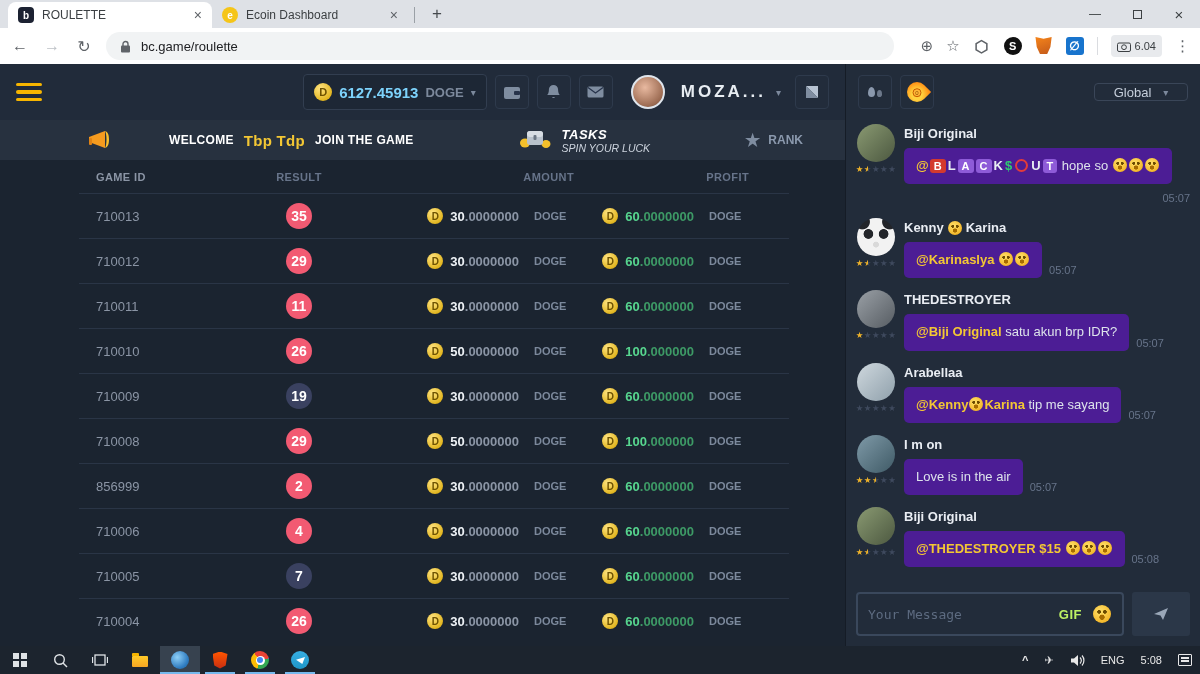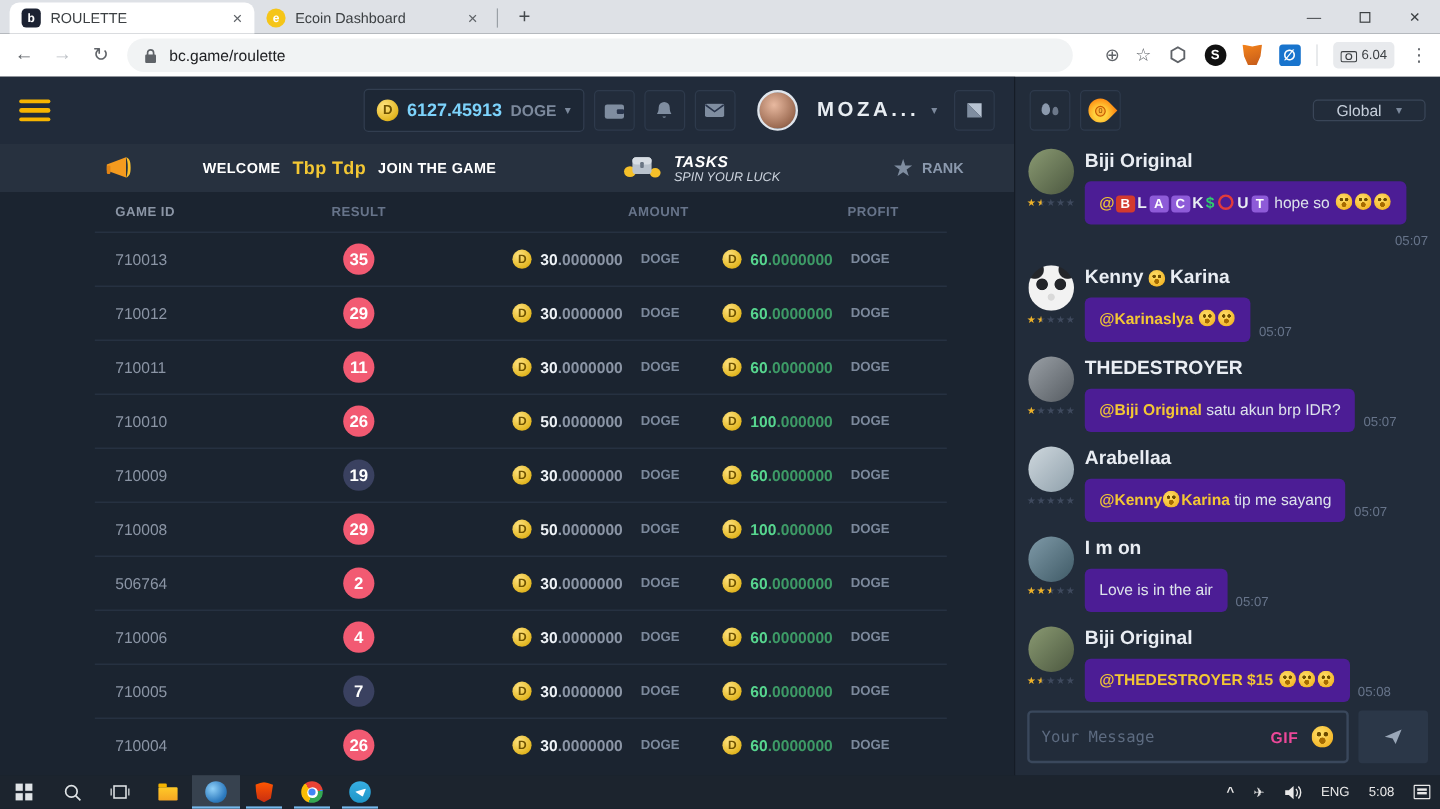--- a/index.html
+++ b/index.html
@@ -113,21 +113,21 @@
     radial-gradient(circle at 70% 42%, #23252a 13%, transparent 15%),
     radial-gradient(circle at 14% 10%, #23252a 15%, transparent 17%),
     radial-gradient(circle at 86% 10%, #23252a 15%, transparent 17%),
     radial-gradient(circle at 50% 70%, #d9d9d9 8%, transparent 10%),
     #f2f2f2; }
   .stars { margin-top:3px; font-size:8.5px; line-height:1; letter-spacing:.5px; white-space:nowrap; }
   .star-full { color:#efb32a; }
   .star-half { background:linear-gradient(90deg,#efb32a 55%,#3f4a5e 55%); -webkit-background-clip:text; background-clip:text; color:transparent; }
   .star-dim { color:#3f4a5e; }
   .mbody { flex:1; margin-left:6px; }
-  .mname { font-size:16px; font-weight:bold; color:#e9edf3; margin:2px 0 7px; display:flex; align-items:center; gap:3px; }
+  .mname { font-size:13px; font-weight:bold; color:#e9edf3; margin:2px 0 7px; display:flex; align-items:center; gap:3px; }
   .brow { display:flex; align-items:flex-end; flex-wrap:wrap; gap:7px; }
   .bubble { display:inline-block; background:#4c1d95; border-radius:5px; padding:9px 12px; font-size:13px; color:#dde3eb; line-height:1.4; }
   .mtime { font-size:11px; color:#67748a; padding-bottom:2px; }
   .brow.wide .mtime { width:100%; text-align:right; margin-top:1px; }
   .mention { color:#f3c734; font-weight:bold; }
   .lt-plain { color:#e8edf2; font-weight:bold; margin:0 1px; }
   .lt-boxred, .lt-boxpurple { color:#fff; font-weight:bold; font-size:11px; padding:1px 4px; border-radius:3px; margin:0 1px; }
   .lt-boxred { background:#d33a2e; }
   .lt-boxpurple { background:#8e5bd8; }
   .lt-green { color:#2ecc71; font-weight:bold; margin:0 1px; }
@@ -135,21 +135,21 @@
   .emj { display:inline-block; width:14px; height:14px; border-radius:50%; vertical-align:-2px; margin:0 1px;
     background:
       radial-gradient(circle at 34% 38%, #6b4a00 10%, transparent 13%),
       radial-gradient(circle at 66% 38%, #6b4a00 10%, transparent 13%),
       radial-gradient(circle at 50% 68%, #a66b00 16%, transparent 19%),
       radial-gradient(circle at 40% 35%, #ffe06a, #f2b01e 85%); }
 
   .chat-input { height:44px; margin:4px 10px 10px; display:flex; gap:8px; flex:none; }
   .field { flex:1; border:2px solid #3a485c; border-radius:4px; display:flex; align-items:center; padding:0 10px; gap:10px; }
   .ph { flex:1; font-family:"DejaVu Sans Mono", monospace; font-size:13px; color:#5d6b80; }
-  .gif { font-weight:bold; color:#ec4899; font-size:13px; letter-spacing:.5px; }
+  .gif { font-weight:bold; color:#bef264; font-size:13px; letter-spacing:.5px; }
   .emj-big { width:18px; height:18px; }
   .send-btn { width:58px; background:#2b3748; border-radius:3px; display:flex; align-items:center; justify-content:center; }
 
   
   #taskbar { height:28px; background:#1c242e; display:flex; align-items:center; }
   .slot { width:40px; height:28px; display:flex; align-items:center; justify-content:center; position:relative; }
   .slot.active { background:#37424f; }
   .slot.running::after { content:""; position:absolute; left:5px; right:5px; bottom:0; height:2px; background:#76b9ed; }
   .slot.active.running::after { left:0; right:0; }
   .winlogo { width:14px; height:14px; display:grid; grid-template-columns:6px 6px; grid-template-rows:6px 6px; gap:1.5px; }
@@ -404,21 +404,21 @@
               <span class="num">50<span class="dec">.0000000</span></span>
               <span class="doge-lb">DOGE</span>
             </span>
             <span class="c-pft">
               <span class="coin coin-s">D</span>
               <span class="num green">100<span class="dec">.000000</span></span>
               <span class="doge-lb">DOGE</span>
             </span>
           </div>
           <div class="trow">
-            <span class="c-id">506764</span>
+            <span class="c-id">856999</span>
             <span class="c-res">
               <span class="res-ball res-red">2</span>
             </span>
             <span class="c-amt">
               <span class="coin coin-s">D</span>
               <span class="num">30<span class="dec">.0000000</span></span>
               <span class="doge-lb">DOGE</span>
             </span>
             <span class="c-pft">
               <span class="coin coin-s">D</span>

